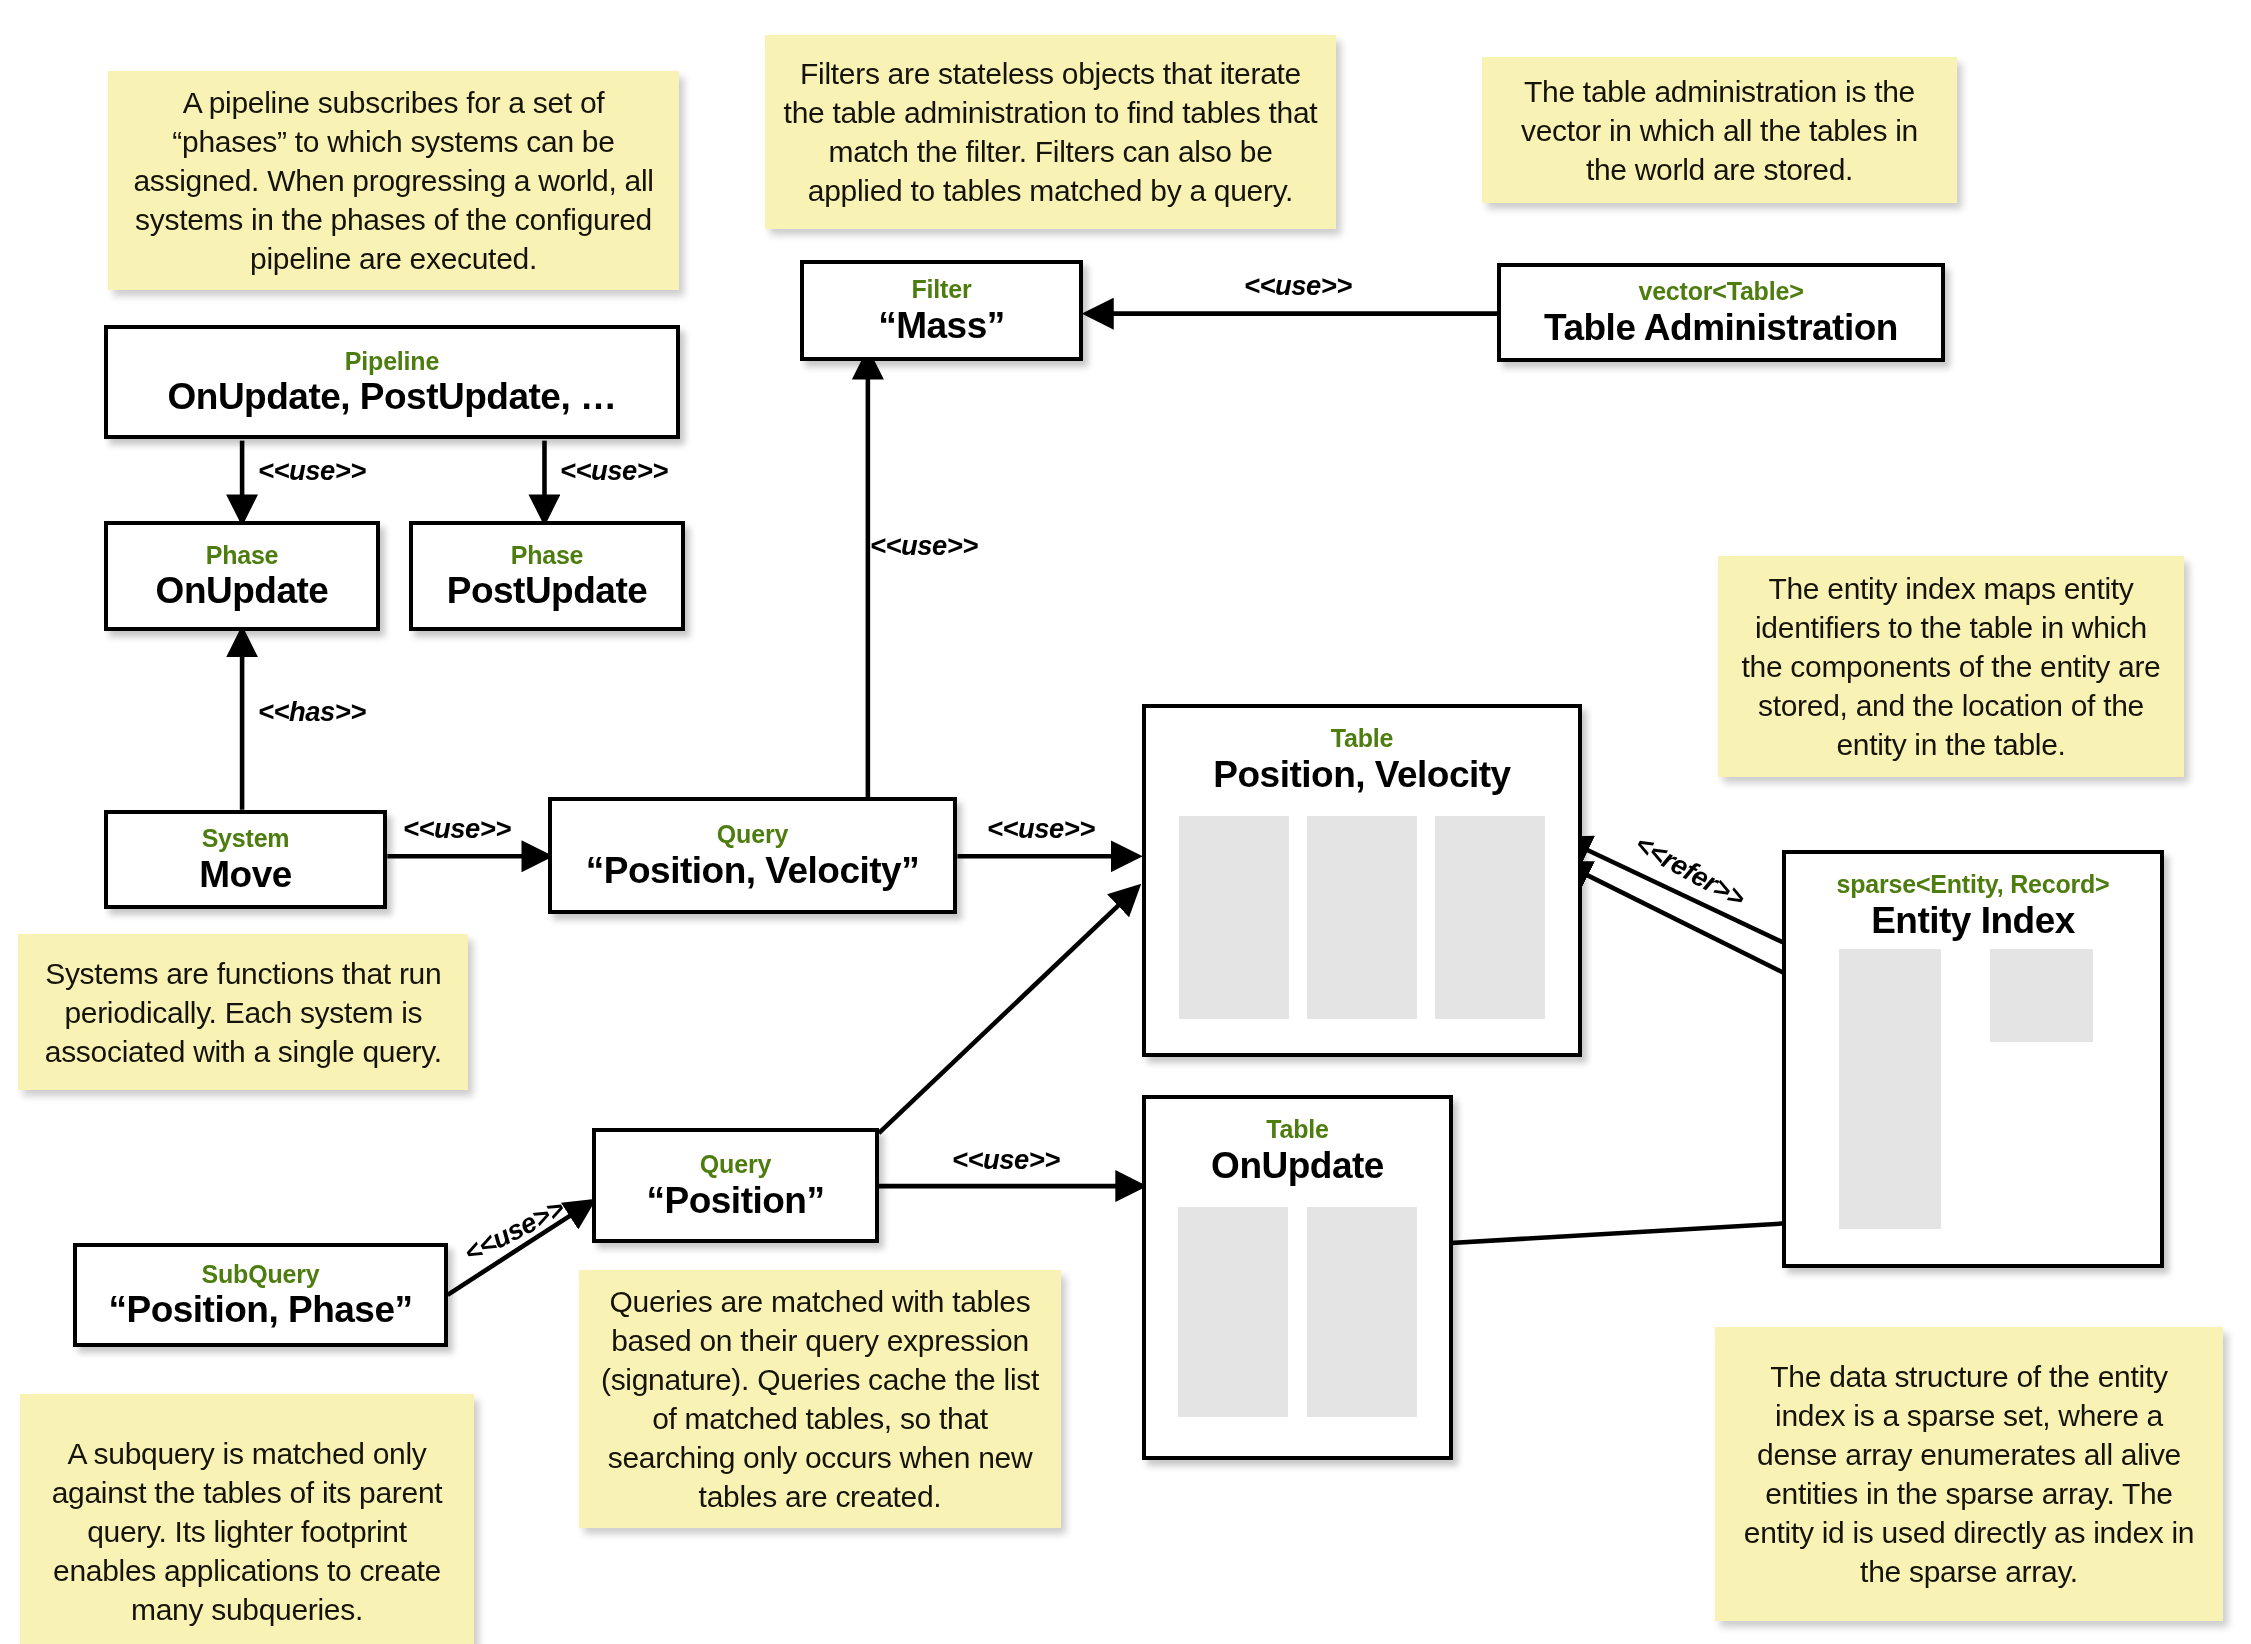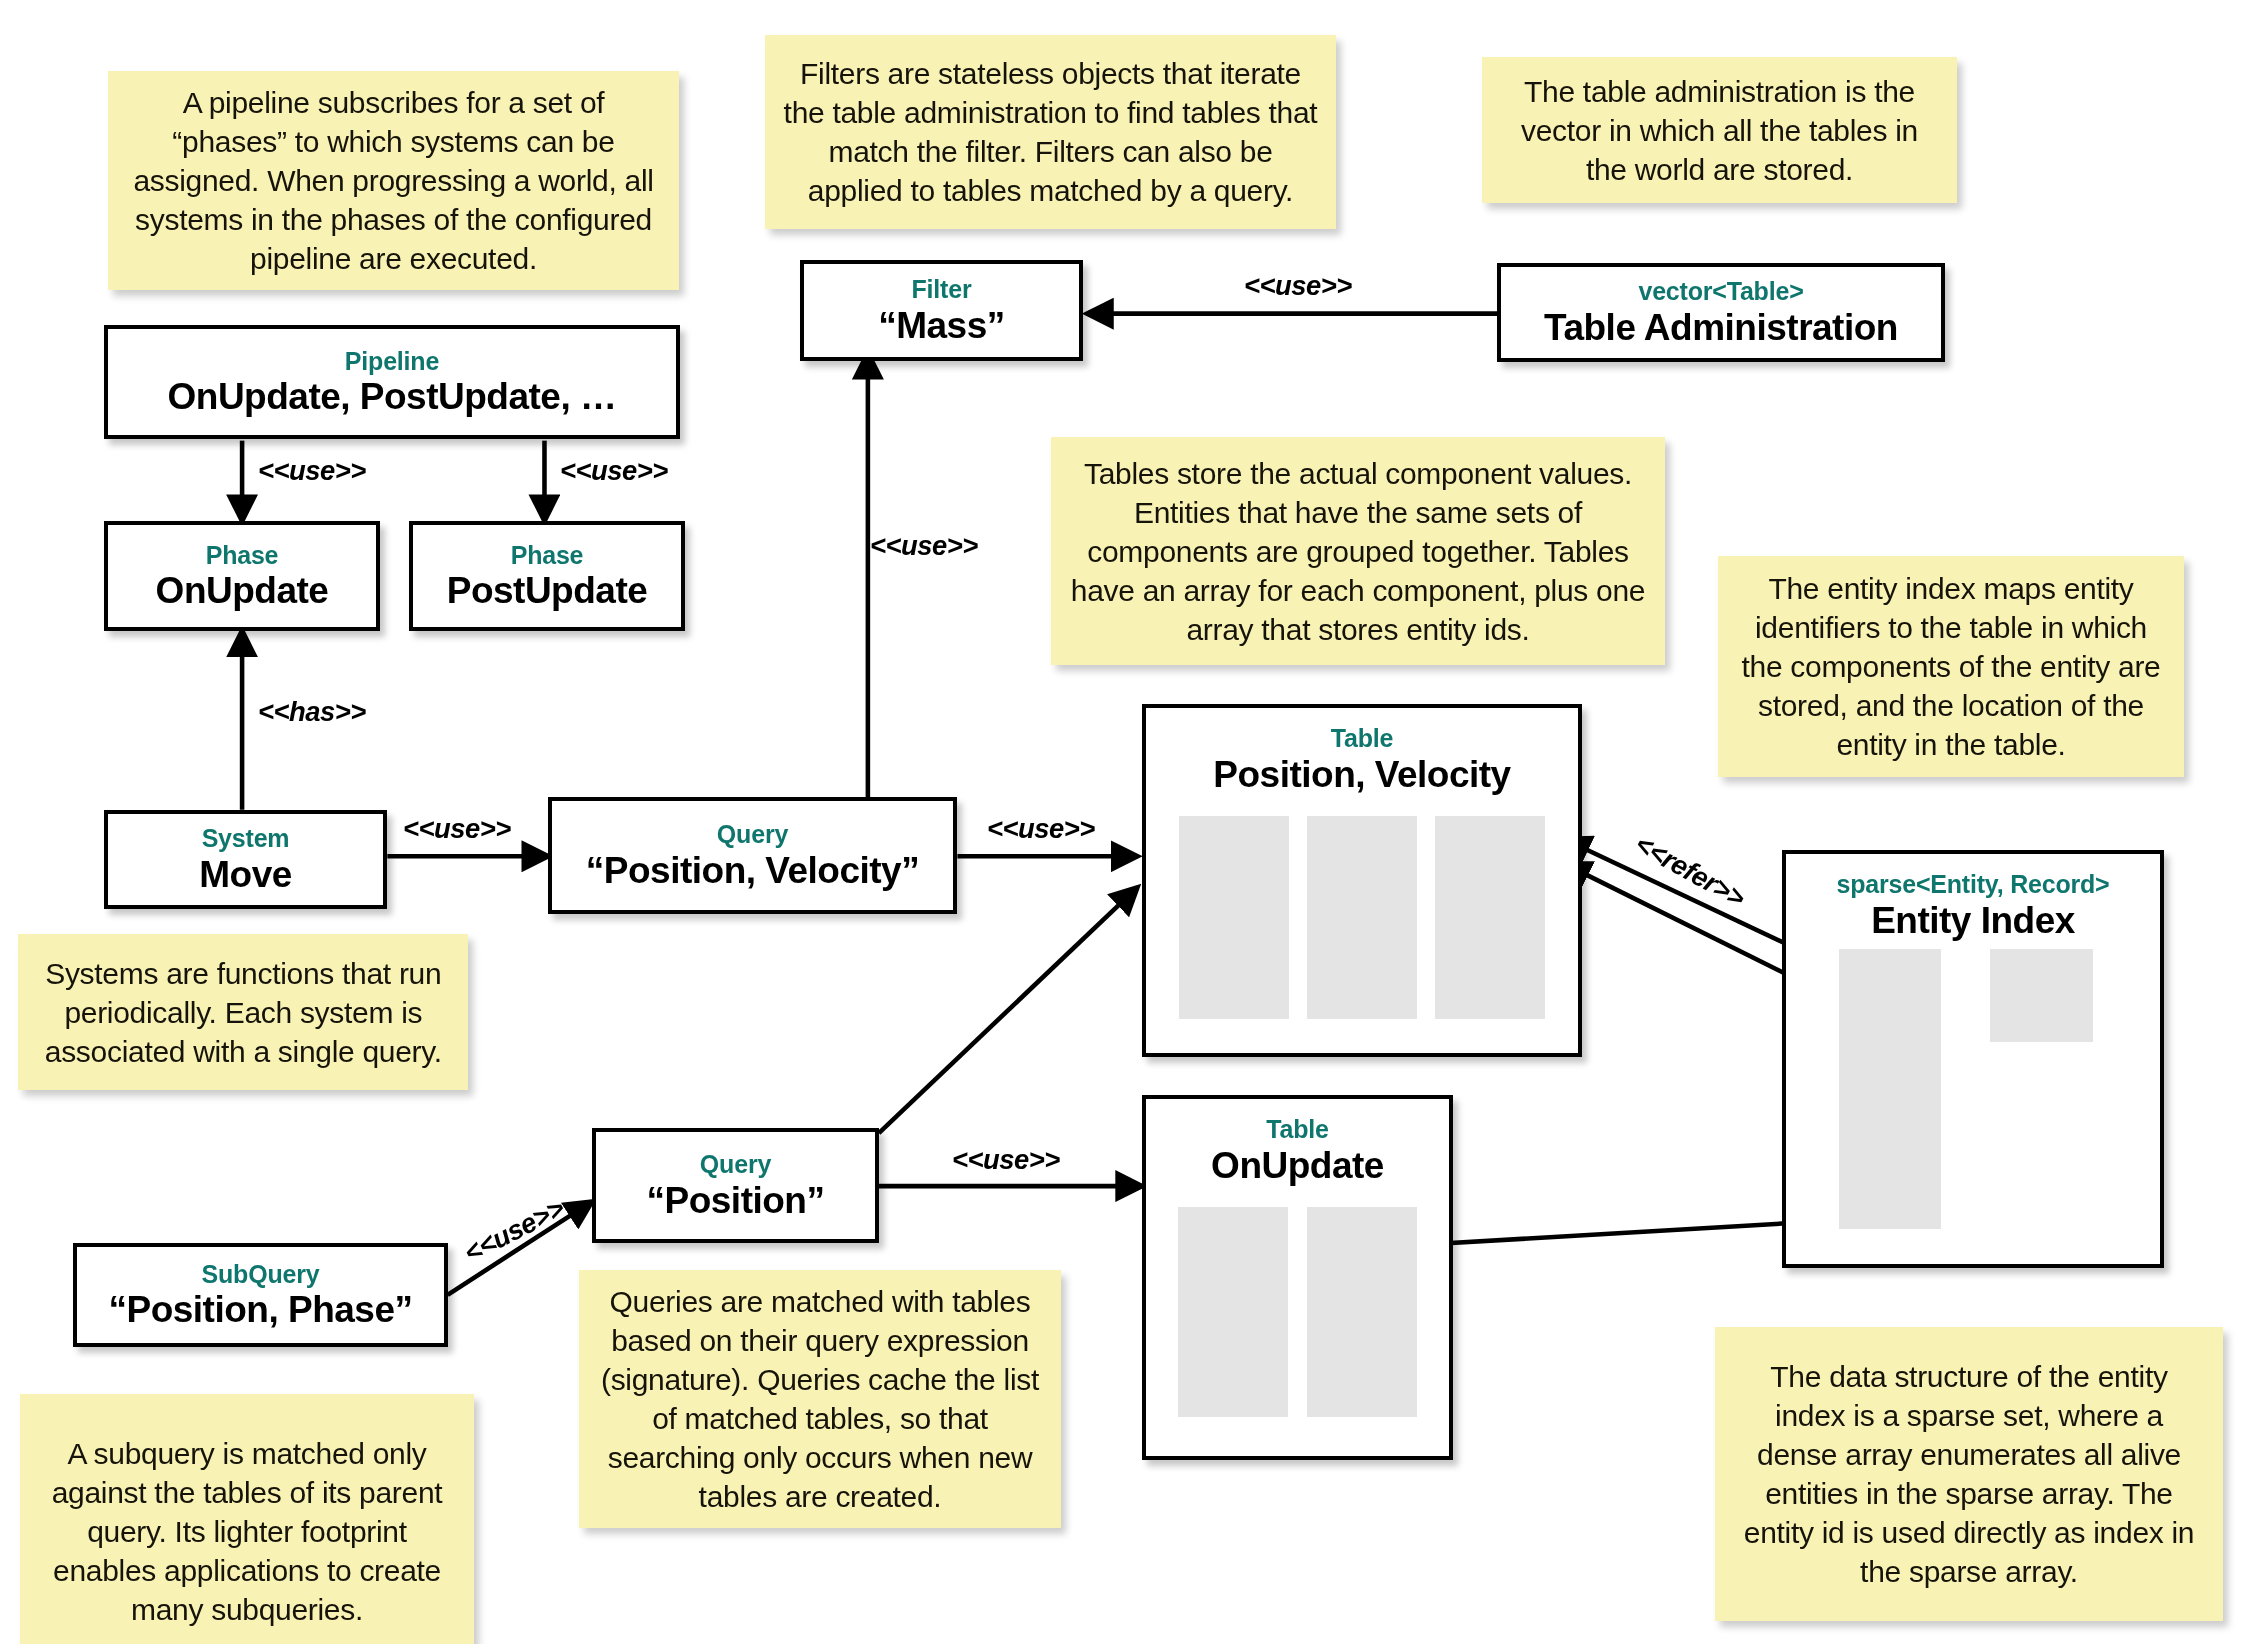--- a/index.html
+++ b/index.html
@@ -35,21 +35,21 @@
     box-shadow: 4.6px 5.5px 6.4px rgba(0,0,0,0.22);
     display: flex;
     flex-direction: column;
     align-items: center;
     justify-content: center;
     text-align: center;
   }
   .uml-stereo {
     font-size: 25px;
     font-weight: bold;
-    color: #0f766e;
+    color: #4d7c0f;
     line-height: 1.18;
     letter-spacing: -0.2px;
   }
   .uml-title {
     font-size: 37px;
     font-weight: bold;
     color: #000000;
     line-height: 1.12;
     letter-spacing: -0.5px;
     white-space: nowrap;
@@ -141,21 +141,20 @@
       <path d="M 2185 1105 L 2125 1262"></path>
     </g>
   </svg>
 
   <div class="note" style="left:108px; top:71px; width:571px; height:219px;">A pipeline subscribes for a set of “phases” to which systems can be assigned. When progressing a world, all systems in the phases of the configured pipeline are executed.</div>
 
   <div class="note" style="left:765px; top:35px; width:571px; height:194px;">Filters are stateless objects that iterate the table administration to find tables that match the filter. Filters can also be applied to tables matched by a query.</div>
 
   <div class="note" style="left:1482px; top:57px; width:475px; height:146px;">The table administration is the vector in which all the tables in the world are stored.</div>
 
-  <div class="note" style="left:1051px; top:437px; width:614px; height:228px;">Tables store the actual component values. Entities that have the same sets of components are grouped together. Tables have an array for each component, plus one array that stores entity ids.</div>
 
   <div class="note" style="left:1718px; top:556px; width:466px; height:221px;">The entity index maps entity identifiers to the table in which the components of the entity are stored, and the location of the entity in the table.</div>
 
   <div class="note" style="left:18.3px; top:934px; width:450px; height:156px;">Systems are functions that run periodically. Each system is associated with a single query.</div>
 
   <div class="note" style="left:579px; top:1270px; width:482px; height:258px;">Queries are matched with tables based on their query expression (signature). Queries cache the list of matched tables, so that searching only occurs when new tables are created.</div>
 
   <div class="note" style="left:20px; top:1394px; width:454px; height:274px;">A subquery is matched only against the tables of its parent query. Its lighter footprint enables applications to create many subqueries.</div>
 
   <div class="note" style="left:1715px; top:1327px; width:508px; height:294px;">The data structure of the entity index is a sparse set, where a dense array enumerates all alive entities in the sparse array. The entity id is used directly as index in the sparse array.</div>

